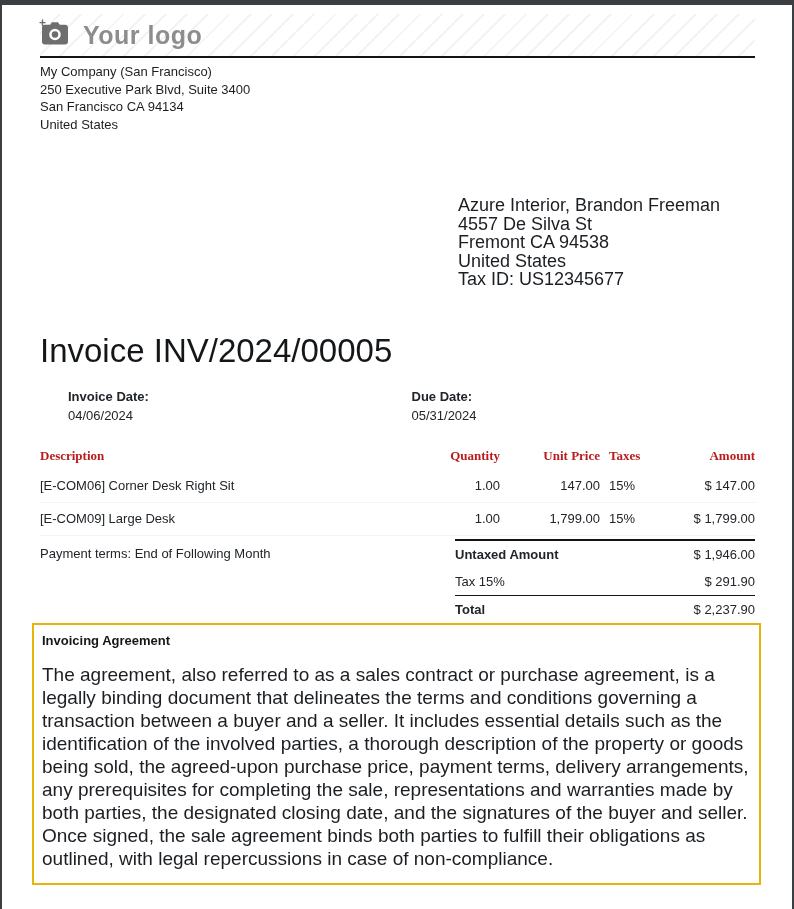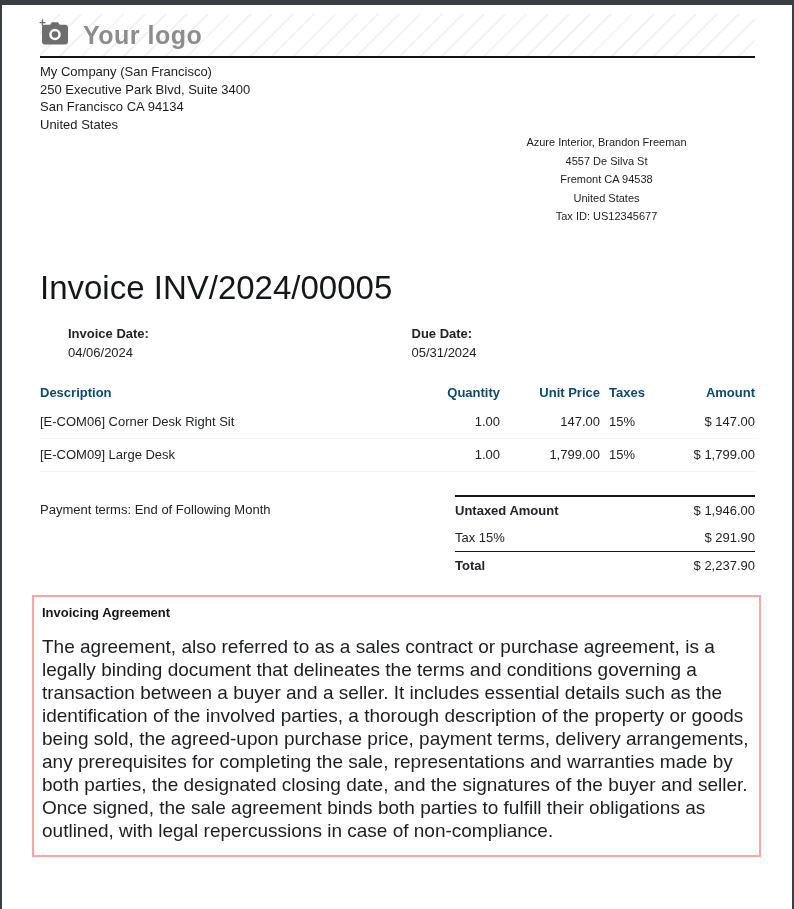--- a/index.html
+++ b/index.html
@@ -25,58 +25,58 @@
     box-sizing:border-box;
   }
   .logo-text{font-size:25px;font-weight:700;color:#8d8d8d;letter-spacing:.5px;}
   .camera-wrap{position:relative;width:32px;height:30px;flex:0 0 auto;}
   .camera-wrap .plus{
     position:absolute;top:-3px;left:-1px;font-size:12px;font-weight:700;color:#6e6e6e;line-height:1;
   }
 
   
   .company-block{margin-top:5px;font-size:13px;line-height:17.5px;color:#1b1e22;}
-  .customer-block{margin-left:418px;font-size:11px;line-height:18.5px;color:#1b1e22;text-align:center;}
+  .customer-block{margin-top:63px;margin-left:418px;font-size:18px;line-height:18.5px;color:#1b1e22;}
 
   
   .invoice-title{margin-top:46px;font-size:33px;font-weight:400;color:#14171a;line-height:32px;}
   .dates-row{margin-top:21px;display:flex;font-size:13px;margin-left:28px;}
   .date-col{width:358px;}
   .date-label{font-weight:700;line-height:18px;}
   .date-value{line-height:20px;}
 
   
   table.items{width:100%;border-collapse:collapse;margin-top:17px;font-size:13px;}
-  table.items th{font-weight:700;padding:5px 0 6px 0;color:#0c4a6e;}
+  table.items th{font-weight:700;padding:5px 0 6px 0;color:#b91c1c;font-family:Liberation Serif, serif;}
   table.items td{padding:8px 0 9px 0;border-bottom:1px solid #f3f3f3;}
   .col-desc{text-align:left;}
   .col-qty{text-align:right;}
   .col-price{text-align:right;}
   .col-tax{text-align:left;padding-left:9px !important;}
   .col-amount{text-align:right;}
 
   
-  .summary{display:flex;margin-top:23px;font-size:13px;}
+  .summary{display:flex;margin-top:3px;font-size:13px;}
   .summary-left{width:415px;}
   .payment-terms{margin-top:6px;line-height:18px;}
   .payment-comm{margin-top:30px;line-height:18px;}
   .payment-comm .bold{font-weight:700;}
   .summary-right{flex:1;}
   .totals{width:100%;border-collapse:collapse;}
   .totals td{padding:6px 0;}
   .totals tr.first td{border-top:2px solid #141414;}
   .totals tr.total-row td{border-top:1.5px solid #141414;}
   .totals .t-label{text-align:left;}
   .totals .t-value{text-align:right;}
   .totals .bold{font-weight:700;}
 
   
   .agreement-box{
-    margin:16px -6px 0 -8px;
-    border:2px solid #fca5a5;
+    margin:0 -6px 0 -8px;
+    border:2px solid #eab308;
     padding:7px 10px 13px 8px;
     box-sizing:border-box;
   }
   .agreement-title{font-size:13px;font-weight:700;line-height:18px;color:#14171a;}
   .agreement-body{margin-top:13px;font-size:19px;line-height:23px;color:#1b1e22;}
 </style>
 </head>
 <body>
 
 <div class="page">

